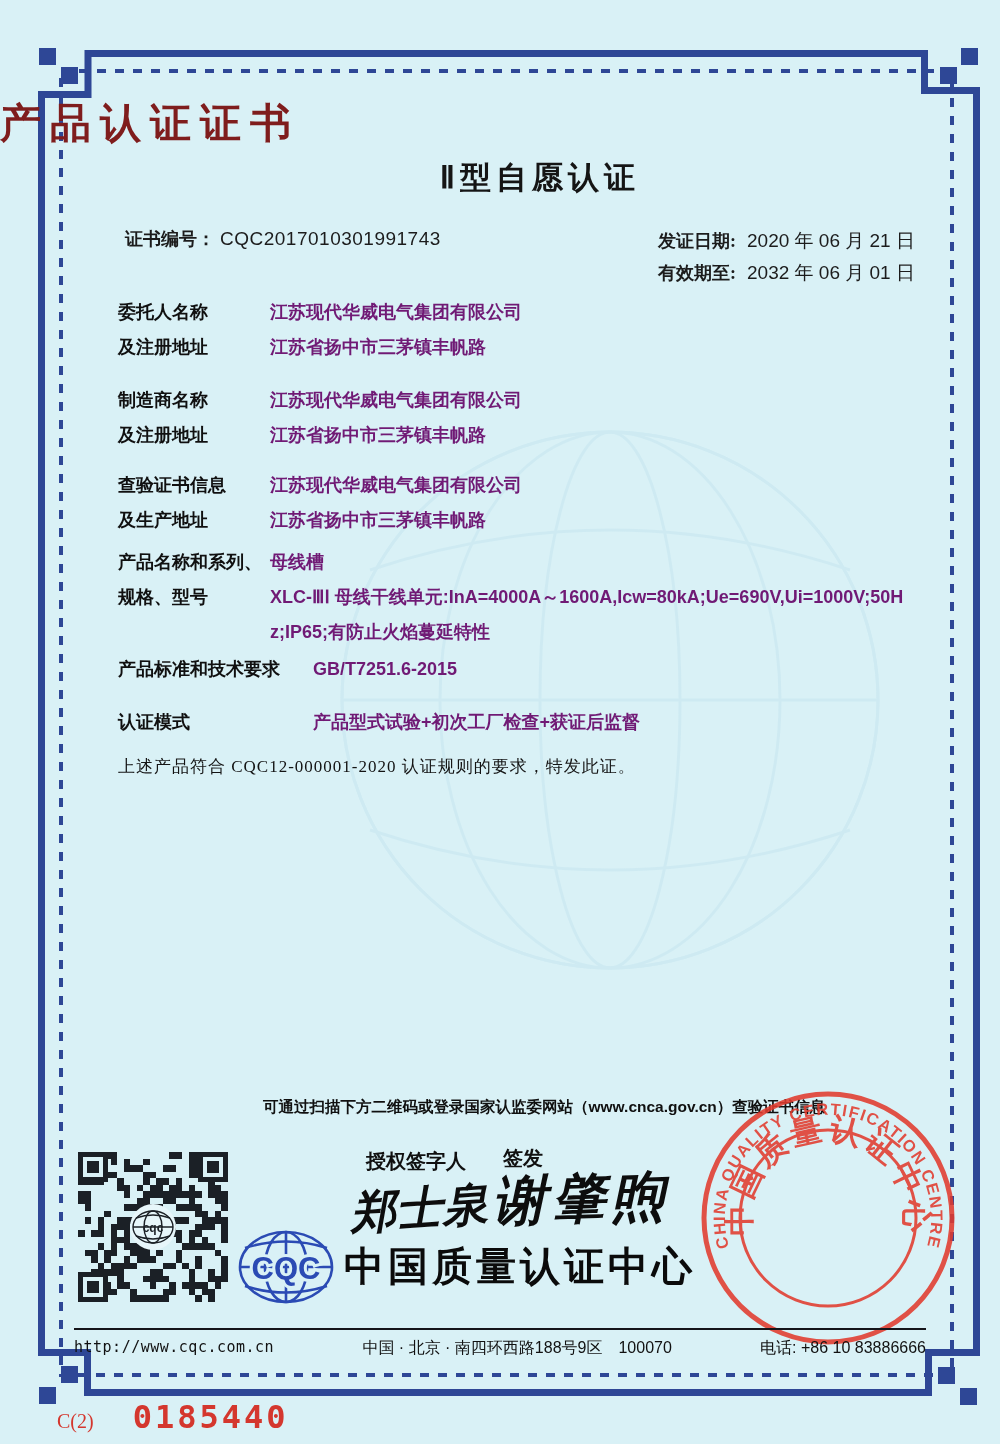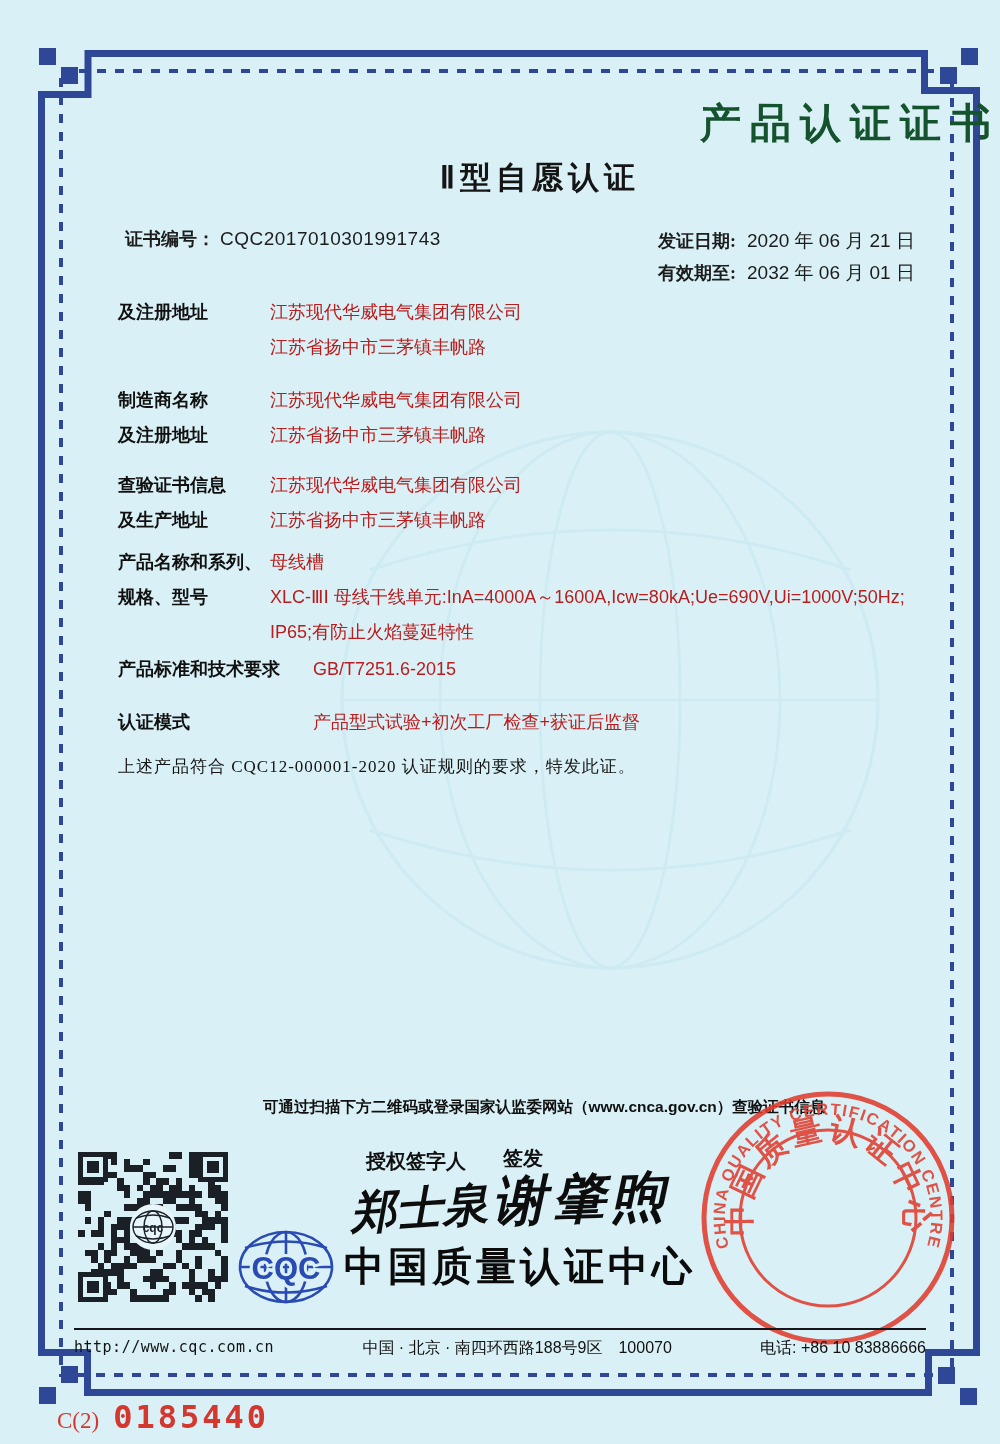--- a/index.html
+++ b/index.html
@@ -2,36 +2,36 @@
 <html><head>
 <meta charset="utf-8">
 <style>
   html,body{margin:0;padding:0;}
   body{font-family:"Liberation Sans",sans-serif;}
   .page{position:relative;width:1000px;height:1444px;background:#d9f1f6;overflow:hidden;color:#1c1c1c;}
   .abs{position:absolute;}
   svg{display:block;}
 
   
-  .title{top:96px;left:0;width:100%;text-align:right;font-size:41px;font-weight:800;letter-spacing:9px;color:#14532d;}
+  .title{top:96px;left:0;width:100%;text-align:left;font-size:41px;font-weight:800;letter-spacing:9px;color:#7f1d1d;}
   .subtitle{top:157px;left:0;width:100%;text-align:center;font-size:31px;font-weight:600;letter-spacing:5px;color:#151515;padding-left:40px;}
 
   
   .kai{font-family:"Liberation Serif",serif;}
   .meta-left{top:227px;left:125px;font-size:18px;}
   .meta-left .lbl{font-weight:700;}
   .meta-left .val{font-family:"Liberation Sans",sans-serif;font-size:19px;letter-spacing:.5px;}
   .meta-right{top:225px;left:658px;font-size:18px;line-height:31px;}
   .meta-right .lbl{font-weight:700;margin-right:6px;}
   .meta-right .val{font-family:"Liberation Sans",sans-serif;font-size:19px;margin-top:32px;}
 
   
   .field-row{position:absolute;left:118px;width:790px;font-size:18px;line-height:35px;}
   .field-row .flabel{position:absolute;left:0;top:0;width:170px;font-weight:700;color:#101010;}
-  .field-row .fvalue{margin-left:152px;max-width:655px;word-break:break-all;color:#b91c1c;}
+  .field-row .fvalue{margin-left:152px;max-width:655px;word-break:break-all;color:#701a75;font-weight:bold;}
   .inline-row .flabel{position:static;display:inline-block;width:190px;vertical-align:top;}
   .inline-row .fvalue{display:inline-block;margin-left:0;vertical-align:top;}
 
   .statement{left:118px;font-family:"Liberation Serif",serif;font-size:17px;letter-spacing:1px;color:#141414;}
 
   
   .notice{top:1097px;left:263px;font-size:15.5px;font-weight:700;color:#101010;}
   .sign-label{font-size:20px;font-weight:600;color:#101010;}
   .signature{font-family:"Liberation Serif",serif;font-style:italic;font-weight:700;color:#0d0d0d;white-space:nowrap;}
 
@@ -44,22 +44,22 @@
   .qc.on{background:#1b2026;}
   .finder{position:absolute;width:30px;height:30px;border:5px solid #1b2026;background:#d9f1f6;box-sizing:border-box;}
   .finder::after{content:"";position:absolute;left:4px;top:4px;width:12px;height:12px;background:#1b2026;}
   .qr-logo{position:absolute;left:52px;top:52px;width:46px;height:46px;border-radius:50%;background:#e7f6fa;display:flex;align-items:center;justify-content:center;}
 
   
   .footer-line{top:1328px;left:74px;width:852px;border-top:2px solid #15151a;}
   .footer{top:1338px;left:74px;width:852px;display:flex;justify-content:space-between;font-size:16px;color:#111;}
   .footer .url{font-family:"DejaVu Sans Mono",monospace;font-size:15px;letter-spacing:.5px;}
   .serial{top:1398px;left:57px;display:flex;align-items:baseline;color:#d4372e;}
-  .serial .pfx{font-family:"Liberation Serif",serif;font-size:23px;margin-right:14px;}
-  .serial .num{font-family:"DejaVu Sans Mono",monospace;font-size:32px;font-weight:700;letter-spacing:3px;}
+  .serial .pfx{font-family:"Liberation Serif",serif;font-size:20px;margin-right:14px;}
+  .serial .num{font-family:"DejaVu Sans Mono",monospace;font-size:32px;font-weight:700;letter-spacing:3px;margin-left:25px;}
 </style>
 </head>
 <body>
 
 <div class="page">
 
   <svg class="abs" style="left:310px;top:400px;opacity:.45;" width="600" height="600" viewBox="0 0 600 600">
     <g fill="none" stroke="#c2e3ee" stroke-width="3">
       <circle cx="300" cy="300" r="268"></circle>
       <ellipse cx="300" cy="300" rx="268" ry="268"></ellipse>
@@ -99,20 +99,21 @@
       <span class="val">2020 年 06 月 21 日</span>
     </div>
     <div>
       <span class="lbl kai">有效期至:</span>
       <span class="val">2032 年 06 月 01 日</span>
     </div>
   </div>
 
   <div class="field-row" style="top:295px">
     <div class="flabel">
+      <div>委托人名称</div>
       <div>及注册地址</div>
     </div>
     <div class="fvalue">
       <div>江苏现代华威电气集团有限公司</div>
       <div>江苏省扬中市三茅镇丰帆路</div>
     </div>
   </div>
 
   <div class="field-row" style="top:383px">
     <div class="flabel">

